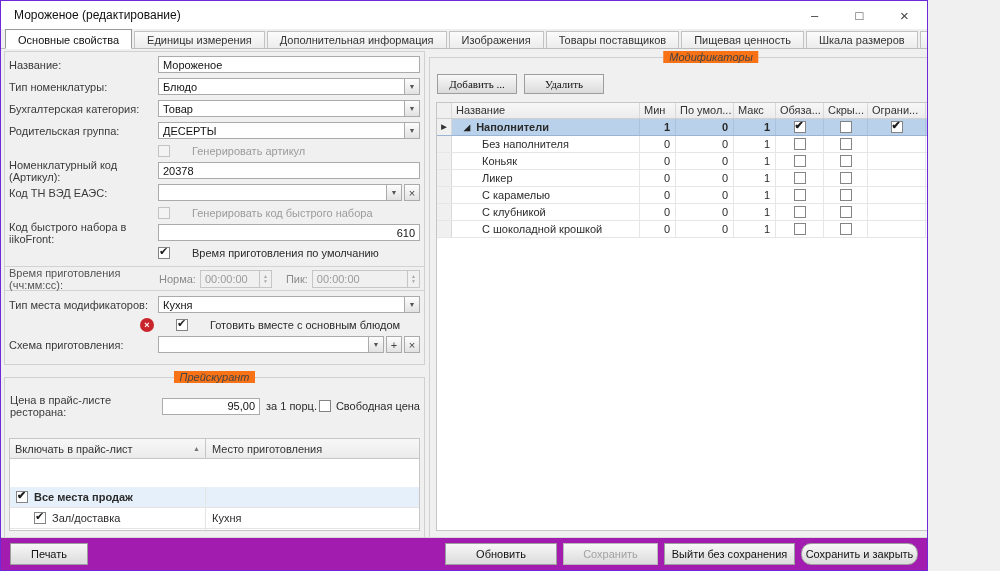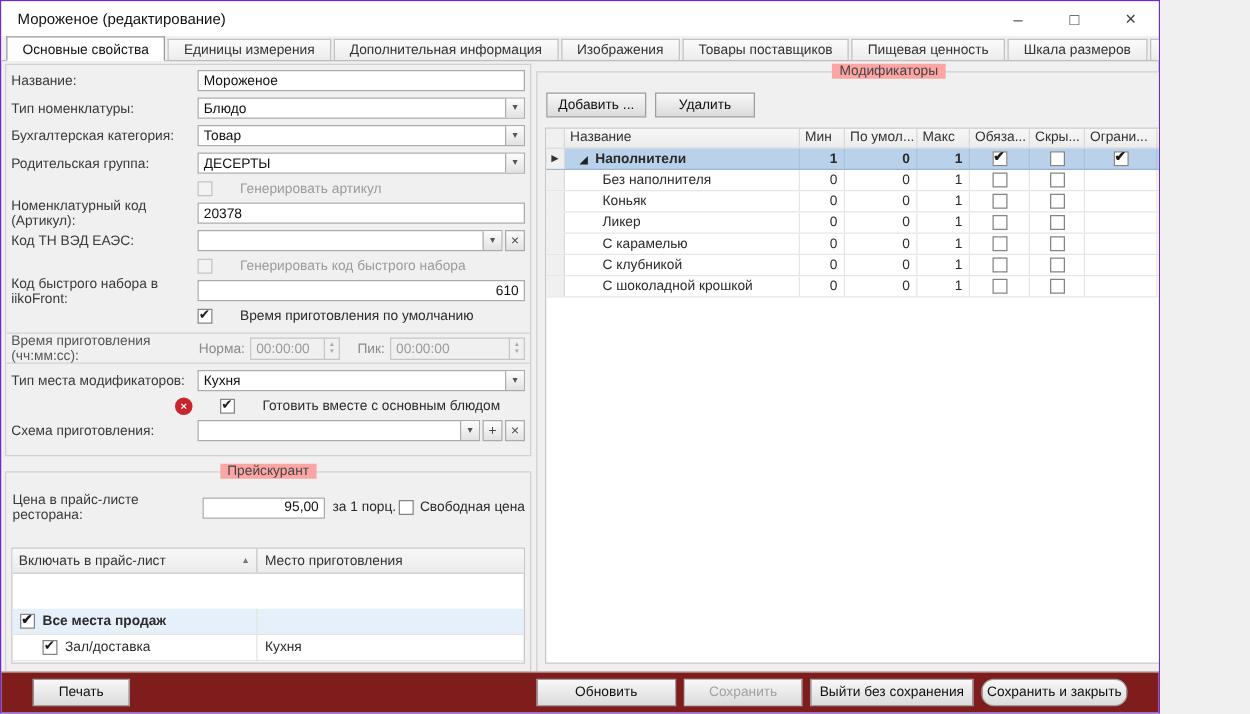--- a/index.html
+++ b/index.html
@@ -63,22 +63,22 @@
   .spin input { width:100%; height:18px; border:1px solid #c6c6c6; background:#f0f0f0; color:#9a9a9a;
                 padding:0 16px 0 4px; font:11px "Liberation Sans", sans-serif; }
   .spin-btns { position:absolute; right:1px; top:1px; bottom:1px; width:12px; border-left:1px solid #c6c6c6;
                display:flex; flex-direction:column; align-items:center; justify-content:center;
                font-size:5px; color:#a8a8a8; line-height:5px; }
   .err { width:14px; height:14px; border-radius:50%; background:#c9252c; color:#fff; font-size:9px;
          font-weight:bold; display:flex; align-items:center; justify-content:center; flex:none; }
 
   
   .groupbox { position:absolute; border:1px solid #d0d0d0; background:#f0f0f0; }
-  .gb-title { position:absolute; top:-7px; left:50%; transform:translateX(-50%); background:#fca5a5;
-              padding:0 6px; color:#444; white-space:nowrap; }
+  .gb-title { position:absolute; top:-7px; left:50%; transform:translateX(-50%); background:#f97316;
+              padding:0 6px; color:#444; white-space:nowrap;font-style:italic; }
 
   
   .fs-price { left:3px; top:376px; width:421px; height:161px; }
   .price-row { position:absolute; left:5px; right:4px; top:16px; display:flex; align-items:center; }
   .price-row .lbl { width:152px; flex:none; }
   .price-input { width:98px; flex:none; }
   .suffix { margin-left:6px; }
   .free-price { margin-left:auto; display:flex; align-items:center; gap:5px; }
   .pl-table { position:absolute; left:4px; right:4px; top:60px; bottom:6px;
               border:1px solid #c6c6c6; background:#fff; overflow:hidden; }
@@ -90,21 +90,21 @@
   .pl-row { display:flex; height:21px; border-bottom:1px solid #e4e4e4; align-items:center; }
   .pl-row.hl { background:#e6f0fb; font-weight:bold;margin-top:28px; }
   .pl-c1 { width:196px; border-right:1px solid #e4e4e4; display:flex; align-items:center; gap:6px;
            height:100%; padding-left:6px; }
   .pl-c1.child { padding-left:24px; }
   .pl-c2 { flex:1; padding-left:6px; }
 
   
   .fs-mods { left:428px; top:56px; width:564px; height:481px; }
   .mod-btns { position:absolute; left:7px; top:16px; display:flex; gap:7px; }
-  .mod-btns .btn { width:80px; height:20px; }
+  .mod-btns .btn { width:80px; height:20px;font-family:Liberation Serif, serif; }
   .grid { position:absolute; left:6px; top:44px; width:529px; bottom:6px;
           border:1px solid #c6c6c6; background:#fff; overflow:hidden; }
   .g-head { display:flex; height:16px; background:linear-gradient(#f7f7f7,#ececec);
             border-bottom:1px solid #d0d0d0; color:#333; }
   .g-head > div { border-right:1px solid #d9d9d9; padding:1px 0 0 4px; overflow:hidden; white-space:nowrap; }
   .g-row { display:flex; height:17px; border-bottom:1px solid #e6e6e6; align-items:stretch; }
   .g-row.group { background:#b9d1ea; font-weight:bold; border-bottom:1px solid #9ab4d4; }
   .g-row > div { border-right:1px solid #e6e6e6; display:flex; align-items:center; overflow:hidden; white-space:nowrap; }
   .g-row.group > div { border-right:1px solid #a9c2de; }
   .c-ind { width:15px; flex:none; background:#f0f0f0; justify-content:center;
@@ -115,22 +115,22 @@
   .c-req { width:48px; flex:none; } .c-hid { width:44px; flex:none; } .c-lim { width:58px; flex:none; }
   .c-free { width:40px; flex:none; }
   .num { justify-content:flex-end; padding-right:5px; }
   .cbc { justify-content:center; }
   .tree-glyph { font-size:8px; color:#222; margin:0 6px 0 8px; }
   .arrow-btn { position:absolute; left:541px; width:22px; height:22px; border:1px solid #b0b7bd;
                background:linear-gradient(#fafafa,#e3e3e3); color:#7d92a6; font-size:13px; font-weight:bold;
                display:flex; align-items:center; justify-content:center; }
 
   
-  .footer { position:absolute; left:0; right:0; bottom:0; height:33px; background:#7f1d1d;
-            border-top:1px solid #d8d8d8; display:flex; align-items:center; padding:0 25px; }
+  .footer { position:absolute; left:0; right:0; bottom:0; height:33px; background:#a21caf;
+            border-top:1px solid #d8d8d8; display:flex; align-items:center; padding:0 9px; }
   .footer .right { margin-left:auto; display:flex; gap:6px; }
   .b-print { width:78px; } .b-refresh { width:112px; } .b-save { width:95px; }
   .b-exit { width:131px; } .b-saveclose { width:117px;border-radius:10px; }
 </style>
 </head>
 <body>
 
 <div class="window">
 
   <div class="titlebar">

